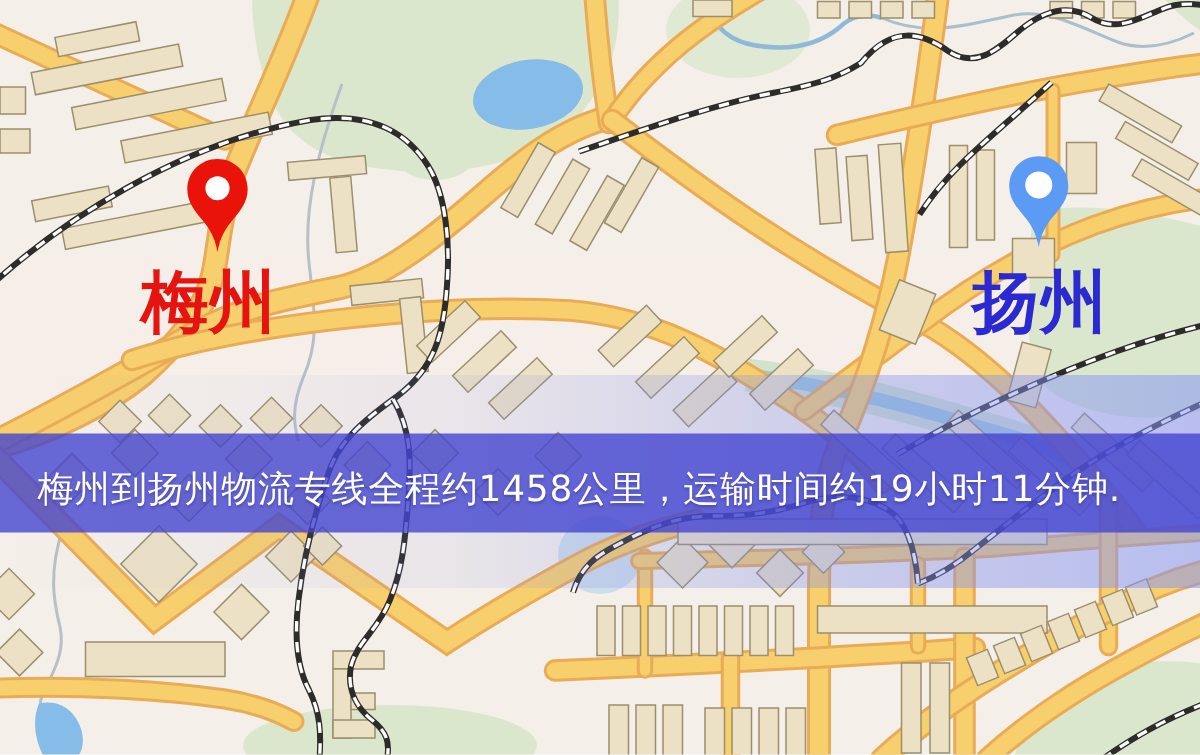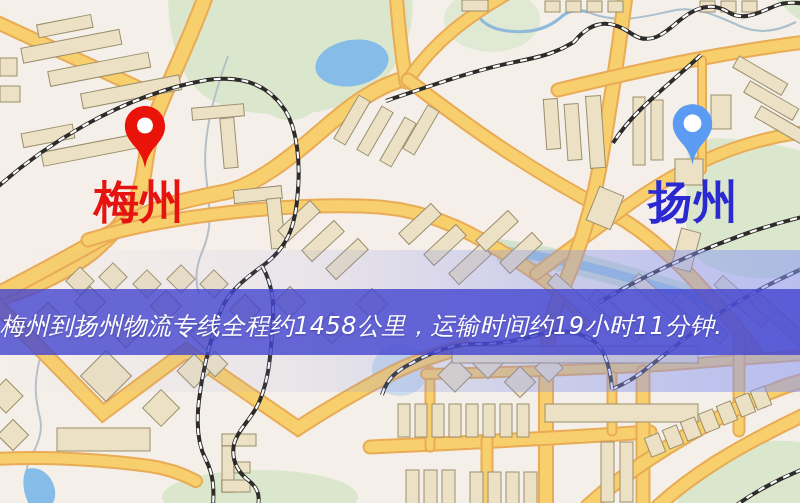--- a/index.html
+++ b/index.html
@@ -15,23 +15,23 @@
                rgba(128,143,238,0.38) 72%, rgba(135,150,245,0.55) 100%);
   }
   .banner{
     position:absolute;left:0;top:289px;width:800px;height:66px;
     display:flex;align-items:center;
   }
   .banner::before{
     content:"";position:absolute;inset:0;background:var(--banner-bg,#4345cf);opacity:0.80;
   }
   .banner-text{
-    position:relative;padding-top:7px;
+    position:relative;margin-left:25px;padding-top:7px;
     color:var(--banner-text,#ffffff);font-size:24px;letter-spacing:0.5px;
-    text-shadow:0 1px 2px rgba(40,40,120,0.45);white-space:nowrap;font-style:italic;
+    text-shadow:0 1px 2px rgba(40,40,120,0.45);white-space:nowrap;
   }
   .pin{position:absolute;}
   .pin svg{display:block;width:100%;height:100%;}
   .pin-origin{left:122px;top:103px;width:46px;height:68px;color:var(--pin-red,#ea1309);}
   .pin-dest{left:668px;top:103px;width:49px;height:63px;color:var(--pin-blue,#5b9bf3);}
   .city-label{
     position:absolute;transform:translate(-50%,-50%);
     font-size:45px;font-weight:700;line-height:1;white-space:nowrap;
   }
   .label-origin{left:139px;top:201px;color:var(--label-red,#e61410);}

